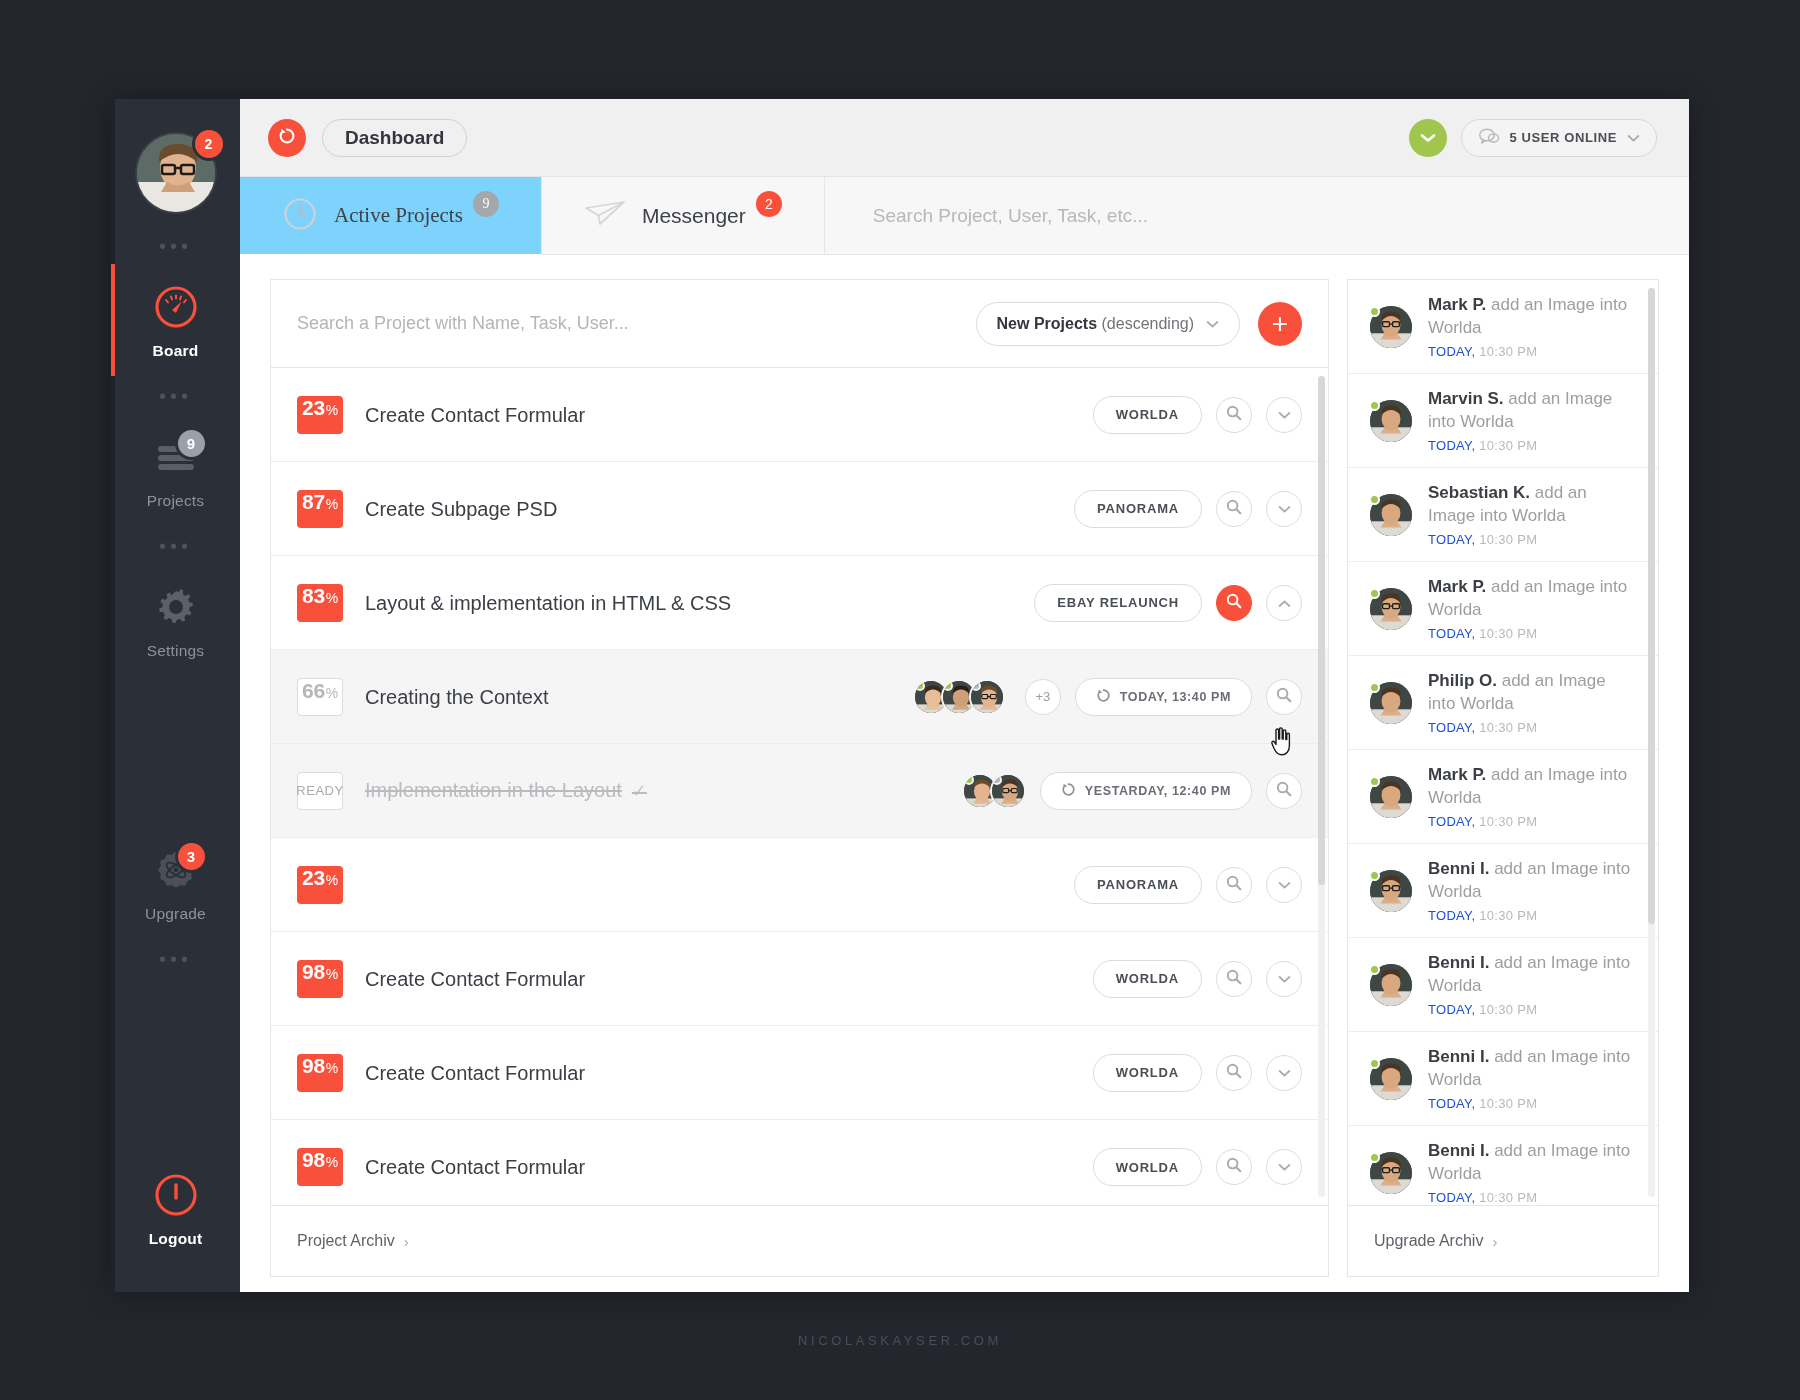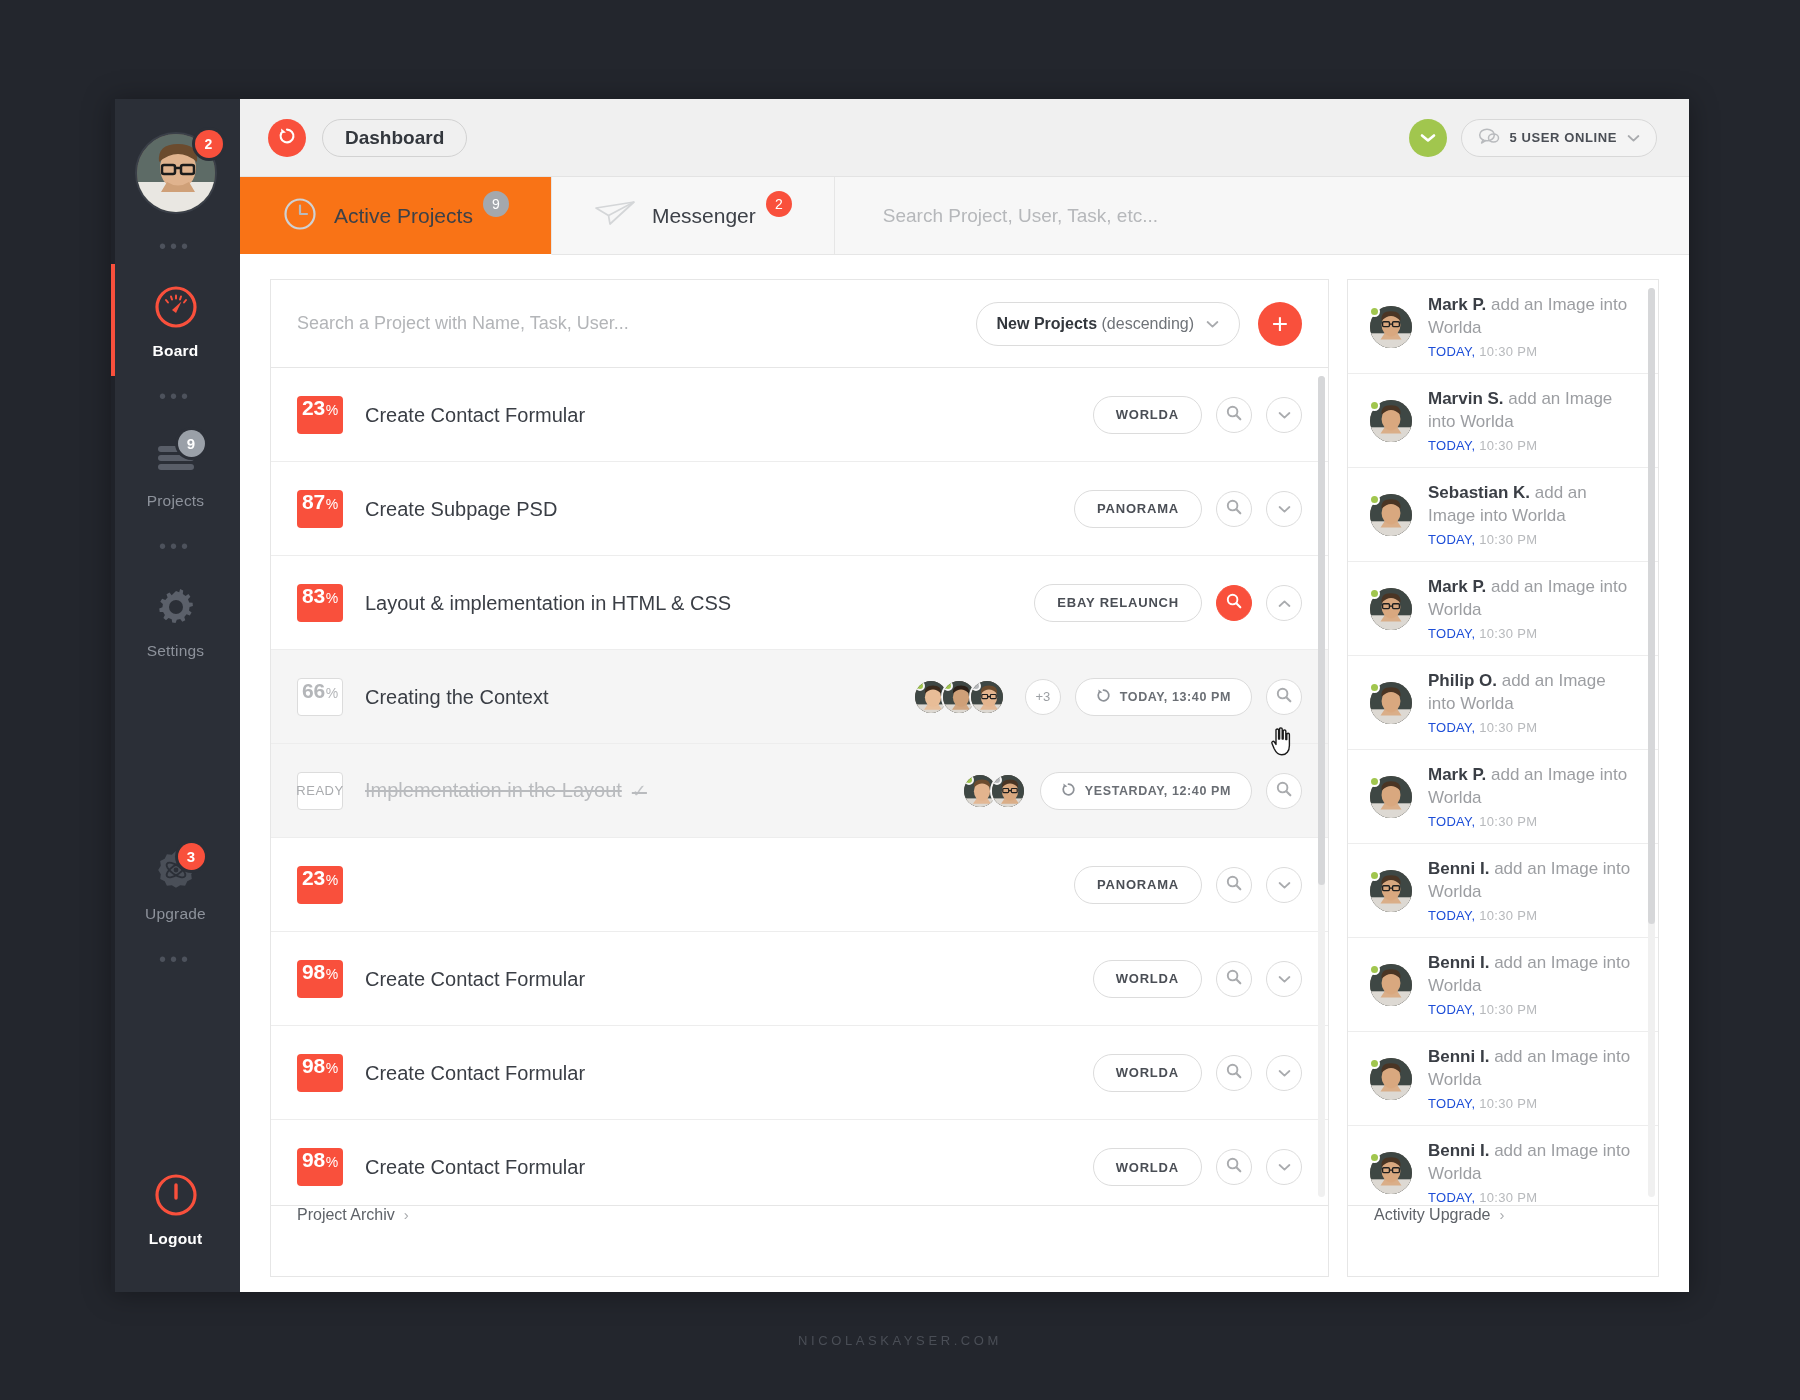--- a/index.html
+++ b/index.html
@@ -112,21 +112,21 @@
   }
   .online-pill .txt { font-size: 13px; letter-spacing: .6px; color:#4a4e55; font-weight: bold;}
 
   
   .tabs { display: flex; height: 78px; background: #f7f7f7; border-bottom: 1px solid #e6e6e6; flex:none;}
   .tab {
     display: flex; align-items: center; gap: 16px;
     padding: 0 42px; cursor: pointer; position: relative;
     border-right: 1px solid #e6e6e6;
   }
-  .tab.active { background: #f97316; border-bottom: 1px solid #fff; margin-bottom: -1px;}
+  .tab.active { background: #7dd3fc; border-bottom: 1px solid #fff; margin-bottom: -1px; font-family: Liberation Serif, serif;}
   .tab .tab-label { font-size: 21px; color: #3d4148; }
   .tab .t-badge {
     width: 26px; height: 26px; border-radius: 50%; color:#fff; font-size: 14px;
     display:flex;align-items:center;justify-content:center; align-self:flex-start;
     margin-top: 14px; margin-left: -6px; font-weight: normal;
   }
   .t-badge.grey { background: #a4a8ad; }
   .t-badge.red  { background: #f9503c; }
   .tab-search {
     flex: 1; display: flex; align-items: center; padding-left: 48px;
@@ -216,21 +216,21 @@
   }
   .dot.on { background:#a1c64e; } .dot.off { background:#b6b8bb; }
   .av-more {
     width: 36px;height:36px;border-radius:50%;border:1px solid #dcdcdc;background:#fff;
     display:flex;align-items:center;justify-content:center;font-size:13px;color:#9b9ea2;
     margin-left: 6px; flex:none;
   }
 
   .list-footer {
     height: 72px; border: 1px solid #e6e6e6;
-    display: flex; padding: 0 26px;
+    display: flex; align-items: center; padding: 0 26px;
     font-size: 16px; color: #5e6268; background:#fff; cursor:pointer; flex:none;
   }
   .list-footer .chev { margin-left: 9px; color:#a9abae; font-size:15px;}
 
   
   .act-list { border:1px solid #e6e6e6; border-bottom:none; flex:1; overflow:hidden; min-height:0; position:relative;}
   .act-scroll { height:100%; overflow-y:auto; }
   .act-row {
     display:flex; align-items:center; gap:16px;
     padding: 0 22px; height: 94px; border-bottom: 1px solid #ededed; background:#fff;
@@ -943,21 +943,21 @@
        </div>
      </div>
               </div>
             </div>
           <div class="sbar">
             <div class="track"></div>
             <div class="thumb" style="top:0;height:70%"></div>
           </div>
         </div>
         <div class="list-footer">
-          <span>Activity Upgrade</span>
+          <span>Upgrade Archiv</span>
           <span class="chev">›</span>
         </div>
       </div>
 
     </div>
   </div>
 
   <div class="cursor">
     <svg width="26" height="30" viewBox="0 0 26 30">
       <path d="M6 3 c0-1.4 2.6-1.4 2.6 0 v9 h1 V2 c0-1.5 2.6-1.5 2.6 0 v10 h1 V4 c0-1.5 2.6-1.5 2.6 0 v8.6 h1 V7.4 c0-1.5 2.6-1.5 2.6 0 v11 c0 5.6-3 9.4-7.6 9.4 -4 0-6-2.6-7.6-6 L2 16.4 c-.8-1.6 1.3-3 2.4-1.4 L6 17.4z" fill="#fff" stroke="#1c1c1c" stroke-width="1.4" stroke-linejoin="round"></path>

